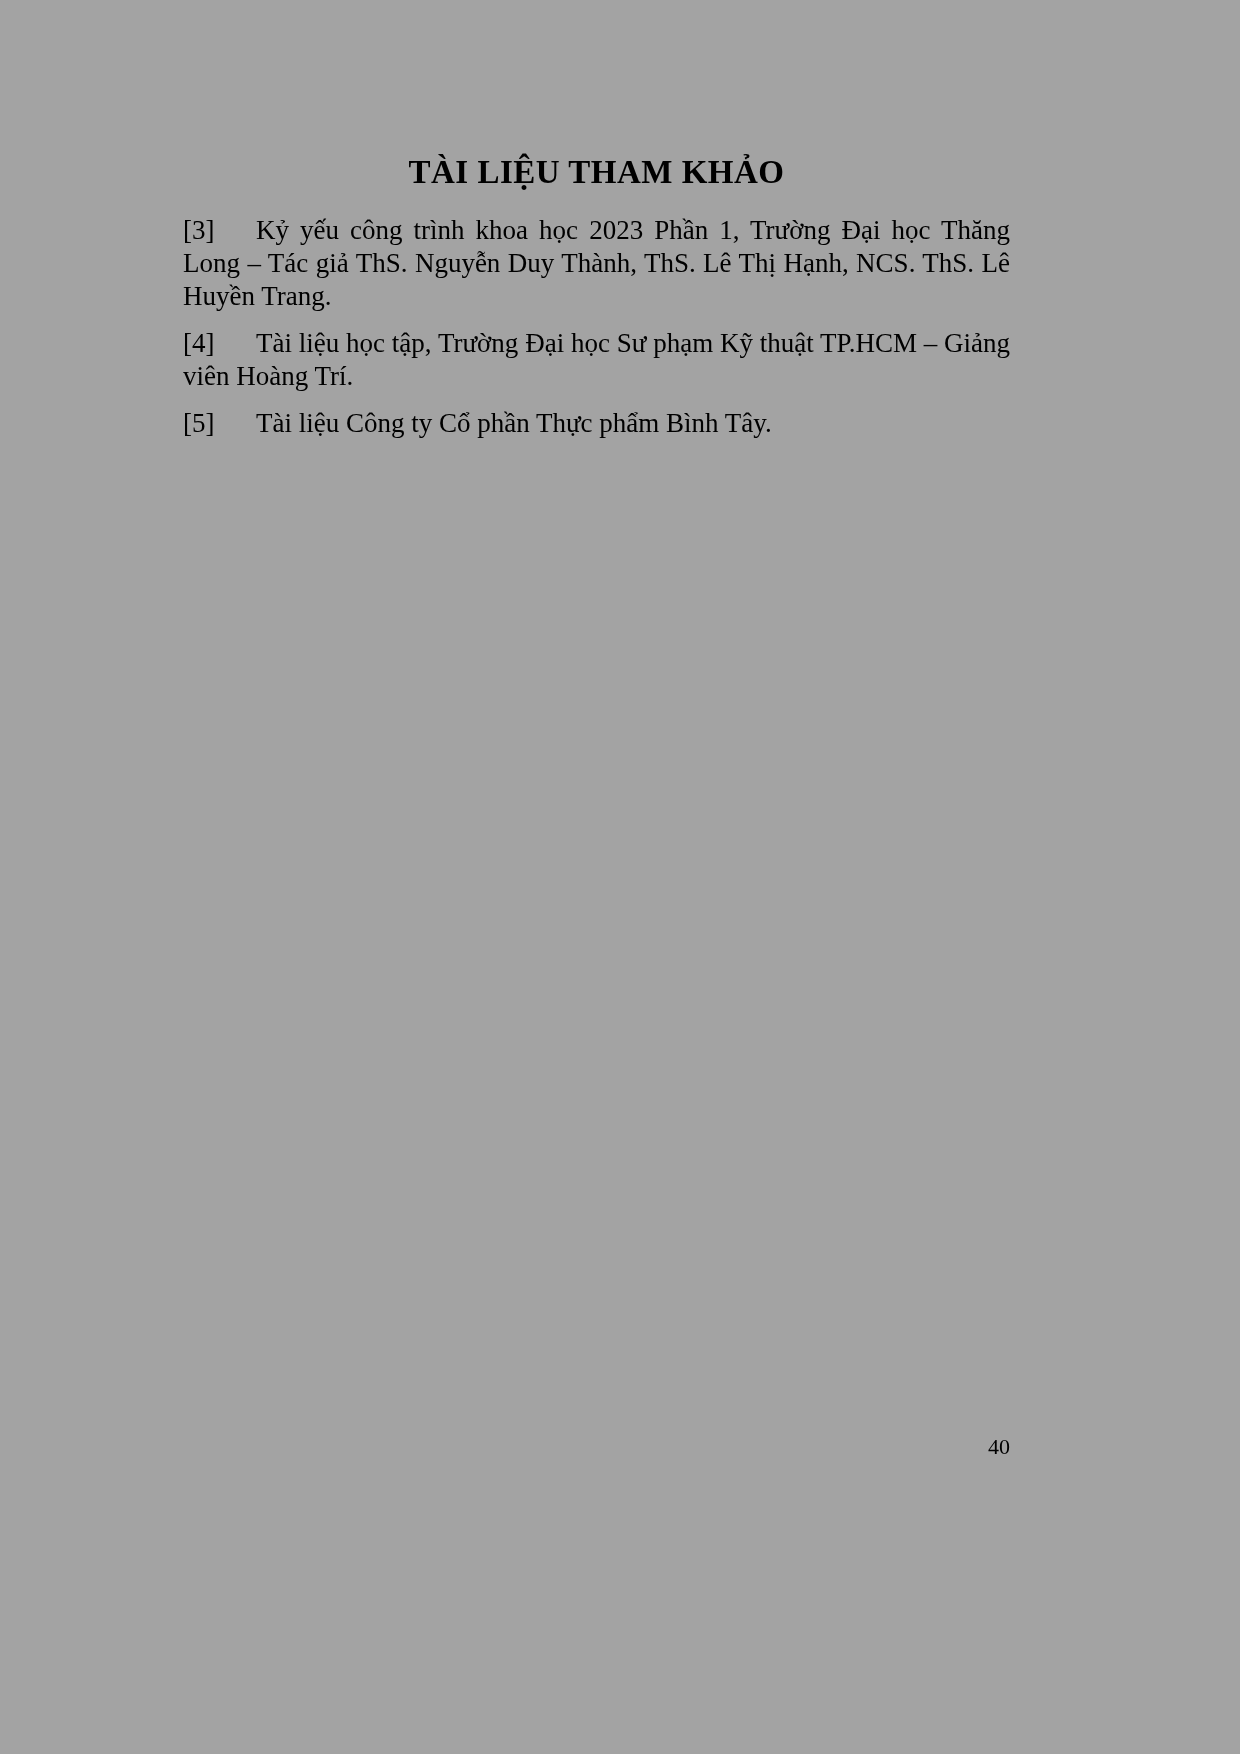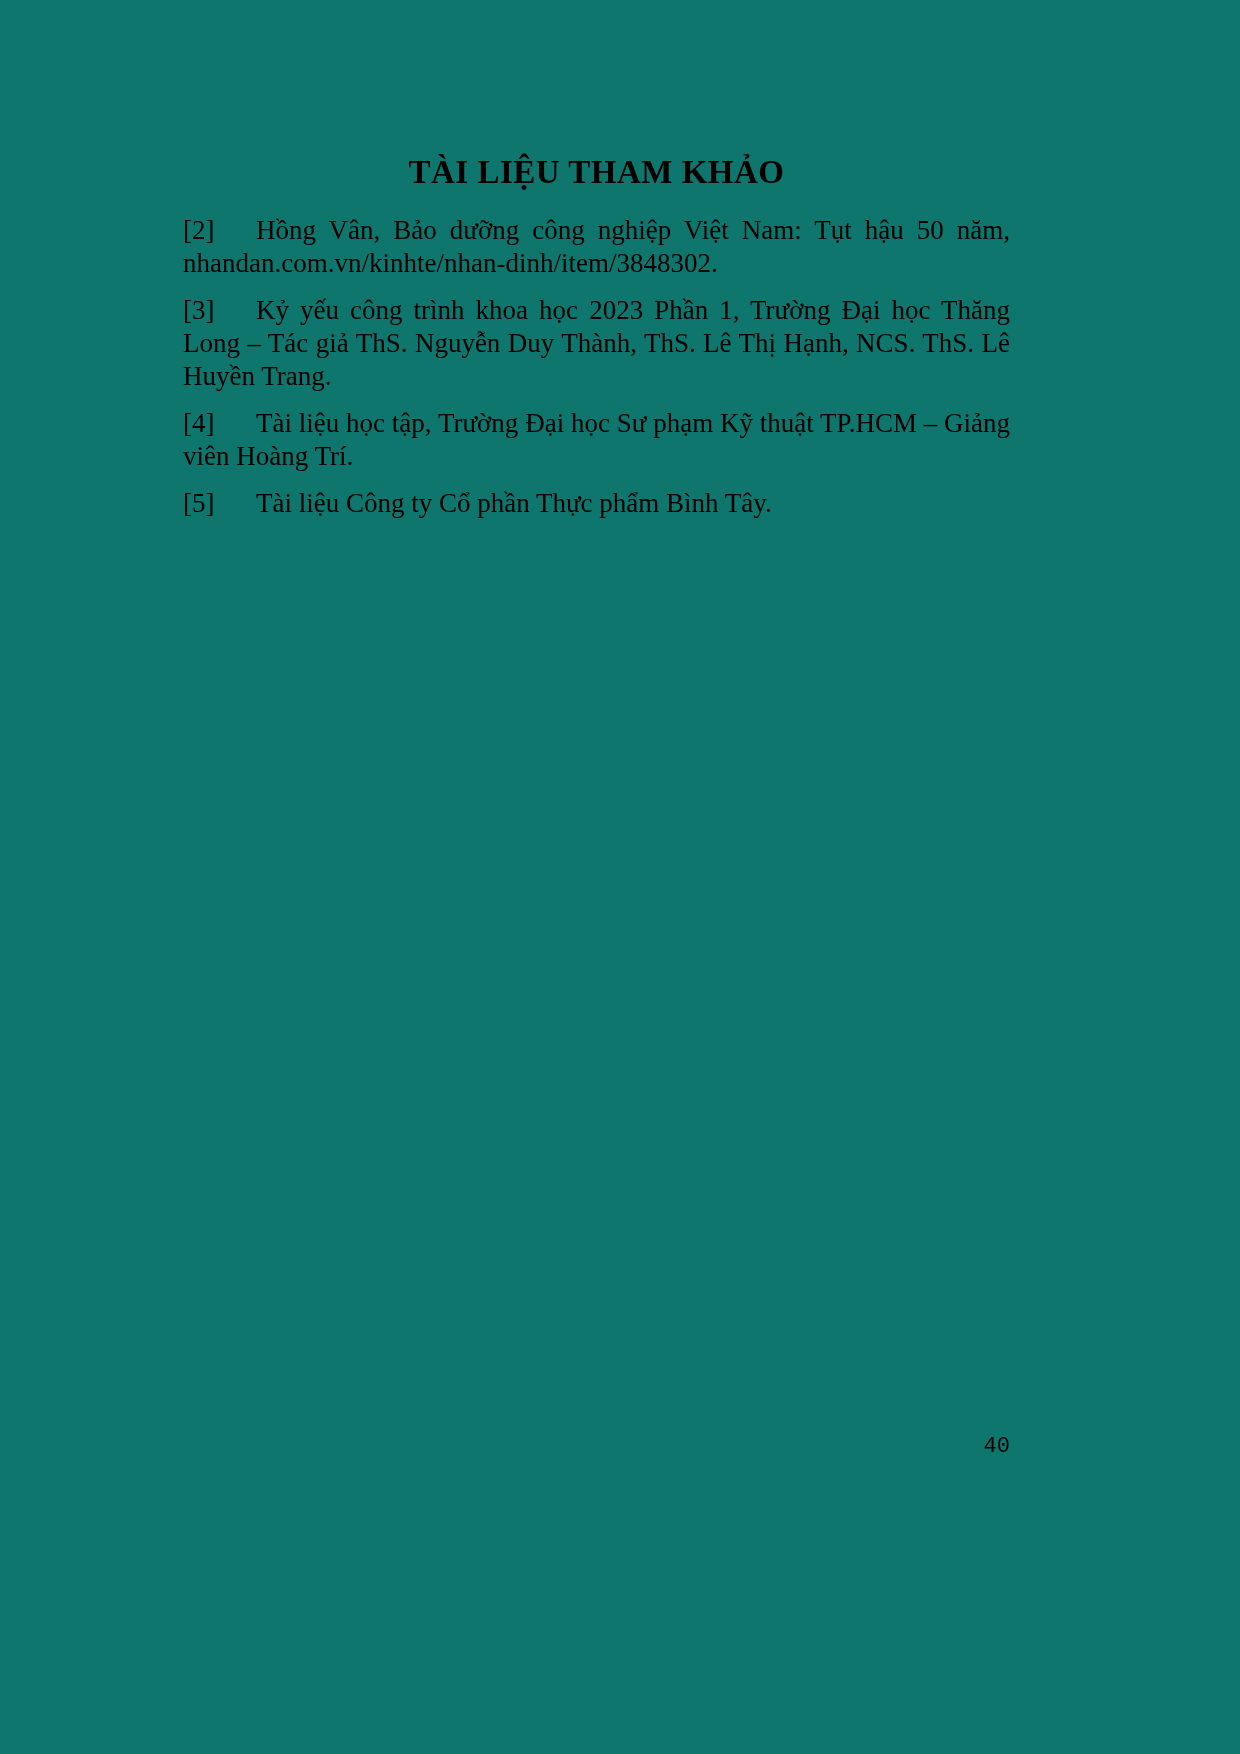--- a/index.html
+++ b/index.html
@@ -12,21 +12,21 @@
     color: #000000;
     position: relative;
     overflow: hidden;
   }
 
   .page {
     position: absolute;
     top: 0; left: 0;
     width: 1240px;
     height: 1754px;
-    background: #0f766e;
+    background: #a3a3a3;
   }
 
   .content {
     position: absolute;
     top: 152px;
     left: 183px;
     width: 827px;
   }
 
   .doc-title {
@@ -47,36 +47,35 @@
 
   .ref-number {
     display: inline-block;
     width: 73px;
   }
 
   .page-number {
     position: absolute;
     top: 1434px;
     right: 230px;
-    font-family: Liberation Mono, monospace;
+    font-family: Liberation Serif, serif;
     font-size: 22px;
     color: #000000;
   }
 </style>
 </head>
 <body>
 
 <div class="page">
 
   <div class="content">
 
     <h1 class="doc-title">TÀI LIỆU THAM KHẢO</h1>
 
 
-    <p class="reference"><span class="ref-number">[2]</span><span>Hồng Vân, Bảo dưỡng công nghiệp Việt Nam: Tụt hậu 50 năm, nhandan.com.vn/kinhte/nhan-dinh/item/3848302.</span></p>
 
     <p class="reference"><span class="ref-number">[3]</span><span>Kỷ yếu công trình khoa học 2023 Phần 1, Trường Đại học Thăng Long – Tác giả ThS. Nguyễn Duy Thành, ThS. Lê Thị Hạnh, NCS. ThS. Lê Huyền Trang.</span></p>
 
     <p class="reference"><span class="ref-number">[4]</span><span>Tài liệu học tập, Trường Đại học Sư phạm Kỹ thuật TP.HCM – Giảng viên Hoàng Trí.</span></p>
 
     <p class="reference"><span class="ref-number">[5]</span><span>Tài liệu Công ty Cổ phần Thực phẩm Bình Tây.</span></p>
 
   </div>
 
   <div class="page-number">40</div>

